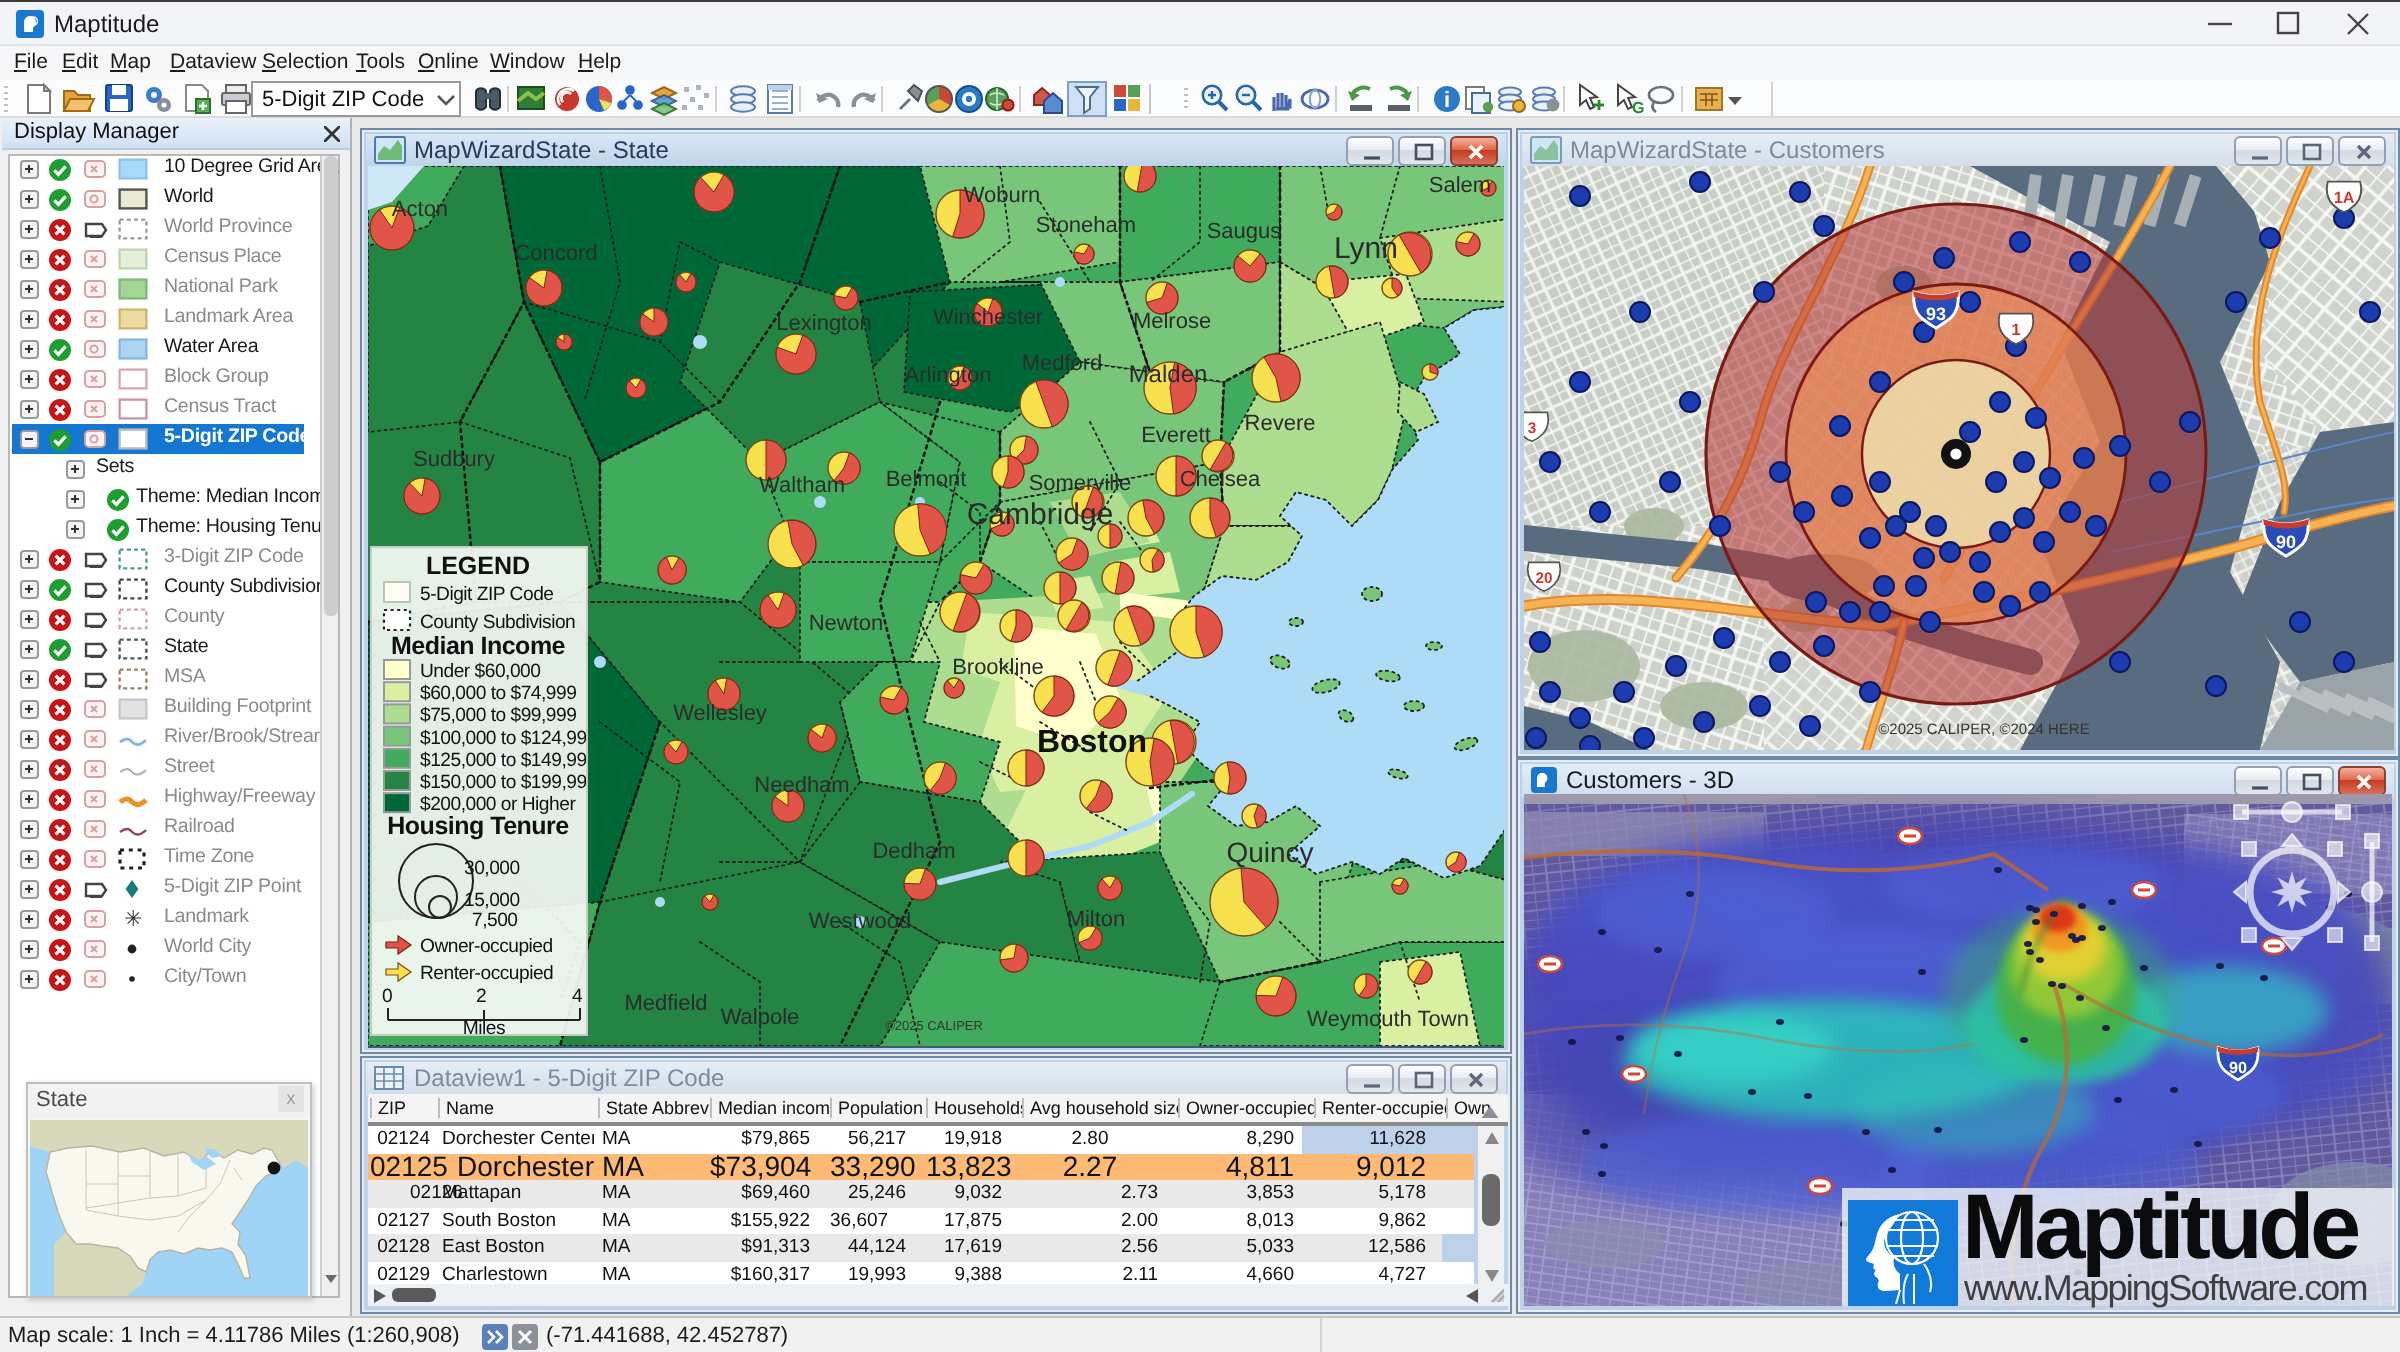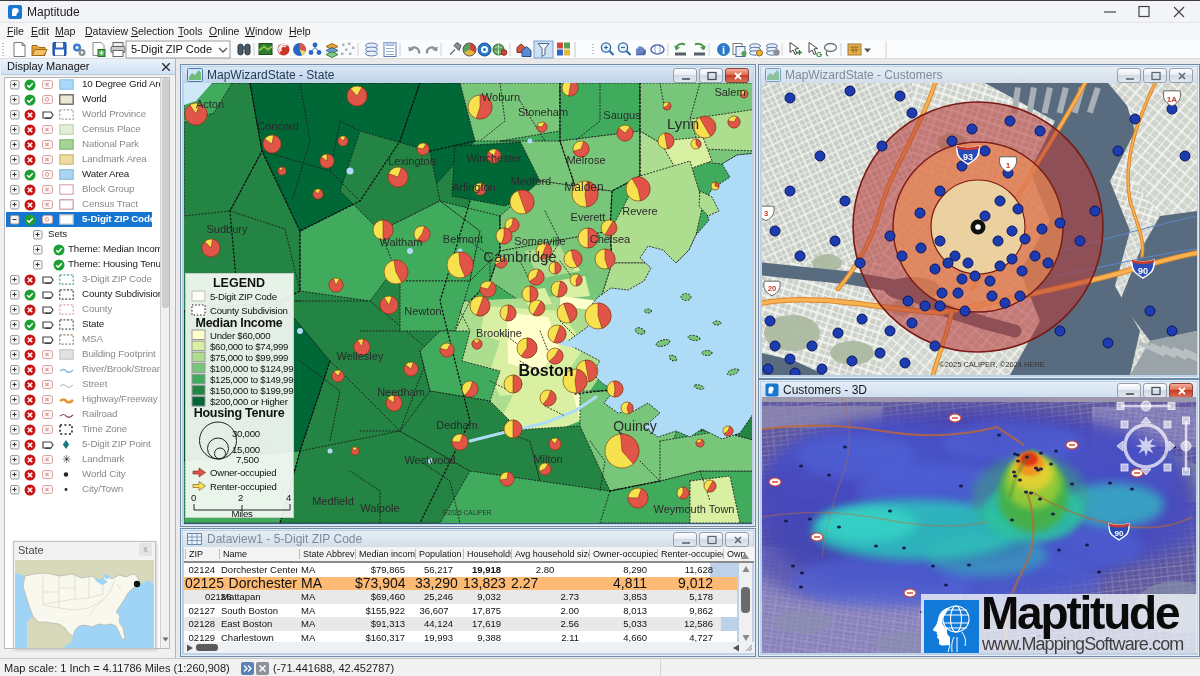--- a/index.html
+++ b/index.html
@@ -1698,59 +1698,59 @@
 <span style="position:absolute;left:231px;top:2px;width:48px;border-left:1px solid #bdbdbd;padding-left:3px;white-space:nowrap;overflow:hidden;">Population</span>
 <span style="position:absolute;left:279px;top:2px;width:48px;border-left:1px solid #bdbdbd;padding-left:3px;white-space:nowrap;overflow:hidden;">Households</span>
 <span style="position:absolute;left:327px;top:2px;width:78px;border-left:1px solid #bdbdbd;padding-left:3px;white-space:nowrap;overflow:hidden;">Avg household size</span>
 <span style="position:absolute;left:405px;top:2px;width:68px;border-left:1px solid #bdbdbd;padding-left:3px;white-space:nowrap;overflow:hidden;">Owner-occupied</span>
 <span style="position:absolute;left:473px;top:2px;width:66px;border-left:1px solid #bdbdbd;padding-left:3px;white-space:nowrap;overflow:hidden;">Renter-occupied</span>
 <span style="position:absolute;left:539px;top:2px;width:22px;border-left:1px solid #bdbdbd;padding-left:3px;white-space:nowrap;overflow:hidden;">Owne</span>
 <svg style="position:absolute;right:4px;top:5px" width="10" height="8">
         <path d="M5 1 l4.2 6 h-8.4 z" fill="#8a9096"></path>
       </svg>
 </div>
-<div class="abs" style="left:3px;top:34.0px;width:526px;height:13.5px;background:#fff;font-size:9.5px;color:#111;line-height:13px;">
+<div class="abs" style="left:3px;top:34.0px;width:467px;height:13.5px;background:#fff;font-size:9.5px;color:#111;line-height:13px;">
 <span style="position:absolute;left:1px;top:0px;width:30px;text-align:right;">02124</span>
 <span style="position:absolute;left:37px;top:0px;width:76px;overflow:hidden;white-space:nowrap;">Dorchester Center</span>
 <span style="position:absolute;left:117px;top:0px;width:52px;overflow:hidden;white-space:nowrap;">MA</span>
 <span style="position:absolute;left:171px;top:0px;width:50px;text-align:right;">$79,865</span>
 <span style="position:absolute;left:231px;top:0px;width:38px;text-align:right;">56,217</span>
-<span style="position:absolute;left:279px;top:0px;width:38px;text-align:right;font-weight:bold;">19,918</span>
+<span style="position:absolute;left:279px;top:0px;width:38px;text-align:right;">19,918</span>
 <span style="position:absolute;left:327px;top:0px;width:68px;text-align:center;">2.80</span>
 <span style="position:absolute;left:405px;top:0px;width:58px;text-align:right;">8,290</span>
 <span style="position:absolute;left:473px;top:0px;width:56px;text-align:right;">11,628</span>
 </div>
 <div class="abs" style="left:3px;top:47.5px;width:553px;height:13.5px;background:#fdba74;font-size:14px;color:#111;line-height:13px;">
 <span style="position:absolute;left:1px;top:0px;width:30px;text-align:right;">02125</span>
 <span style="position:absolute;left:37px;top:0px;width:76px;overflow:hidden;white-space:nowrap;text-align:right;">Dorchester</span>
 <span style="position:absolute;left:117px;top:0px;width:52px;overflow:hidden;white-space:nowrap;">MA</span>
 <span style="position:absolute;left:171px;top:0px;width:50px;text-align:right;">$73,904</span>
 <span style="position:absolute;left:231px;top:0px;width:38px;text-align:right;">33,290</span>
 <span style="position:absolute;left:279px;top:0px;width:38px;text-align:right;">13,823</span>
-<span style="position:absolute;left:327px;top:0px;width:68px;text-align:left;">2.27</span>
+<span style="position:absolute;left:327px;top:0px;width:68px;text-align:center;">2.27</span>
 <span style="position:absolute;left:405px;top:0px;width:58px;text-align:right;">4,811</span>
 <span style="position:absolute;left:473px;top:0px;width:56px;text-align:right;">9,012</span>
 </div>
 <div class="abs" style="left:3px;top:61.0px;width:553px;height:13.5px;background:#e9e9e9;font-size:9.5px;color:#111;line-height:13px;">
 <span style="position:absolute;left:1px;top:0px;width:30px;text-align:right;padding-left:20px;">02126</span>
 <span style="position:absolute;left:37px;top:0px;width:76px;overflow:hidden;white-space:nowrap;">Mattapan</span>
 <span style="position:absolute;left:117px;top:0px;width:52px;overflow:hidden;white-space:nowrap;">MA</span>
 <span style="position:absolute;left:171px;top:0px;width:50px;text-align:right;">$69,460</span>
 <span style="position:absolute;left:231px;top:0px;width:38px;text-align:right;">25,246</span>
 <span style="position:absolute;left:279px;top:0px;width:38px;text-align:right;">9,032</span>
 <span style="position:absolute;left:327px;top:0px;width:68px;text-align:right;">2.73</span>
 <span style="position:absolute;left:405px;top:0px;width:58px;text-align:right;">3,853</span>
 <span style="position:absolute;left:473px;top:0px;width:56px;text-align:right;">5,178</span>
 </div>
 <div class="abs" style="left:3px;top:74.5px;width:553px;height:13.5px;background:#fff;font-size:9.5px;color:#111;line-height:13px;">
 <span style="position:absolute;left:1px;top:0px;width:30px;text-align:right;">02127</span>
 <span style="position:absolute;left:37px;top:0px;width:76px;overflow:hidden;white-space:nowrap;">South Boston</span>
 <span style="position:absolute;left:117px;top:0px;width:52px;overflow:hidden;white-space:nowrap;">MA</span>
 <span style="position:absolute;left:171px;top:0px;width:50px;text-align:right;">$155,922</span>
-<span style="position:absolute;left:231px;top:0px;width:38px;text-align:center;">36,607</span>
+<span style="position:absolute;left:231px;top:0px;width:38px;text-align:left;">36,607</span>
 <span style="position:absolute;left:279px;top:0px;width:38px;text-align:right;">17,875</span>
 <span style="position:absolute;left:327px;top:0px;width:68px;text-align:right;">2.00</span>
 <span style="position:absolute;left:405px;top:0px;width:58px;text-align:right;">8,013</span>
 <span style="position:absolute;left:473px;top:0px;width:56px;text-align:right;">9,862</span>
 </div>
 <div class="abs" style="left:3px;top:88.0px;width:537px;height:13.5px;background:#e9e9e9;font-size:9.5px;color:#111;line-height:13px;">
 <span style="position:absolute;left:1px;top:0px;width:30px;text-align:right;">02128</span>
 <span style="position:absolute;left:37px;top:0px;width:76px;overflow:hidden;white-space:nowrap;">East Boston</span>
 <span style="position:absolute;left:117px;top:0px;width:52px;overflow:hidden;white-space:nowrap;">MA</span>
 <span style="position:absolute;left:171px;top:0px;width:50px;text-align:right;">$91,313</span>

